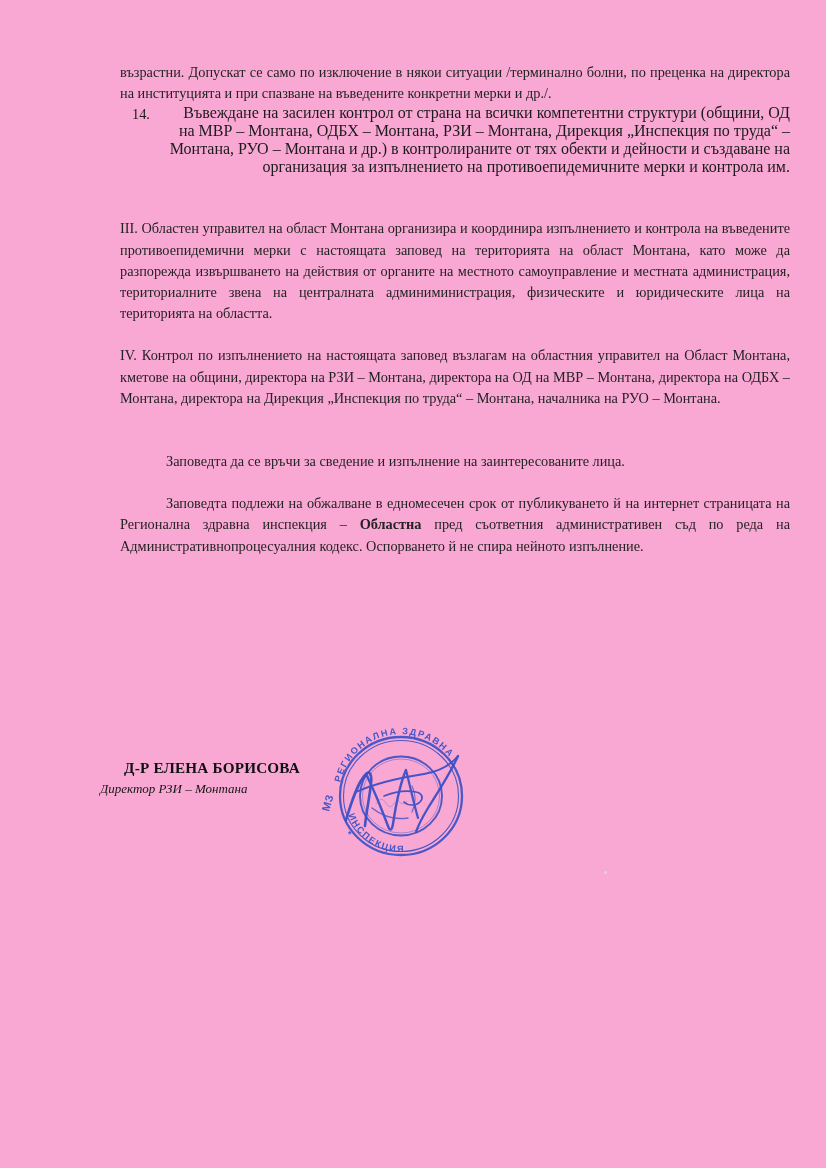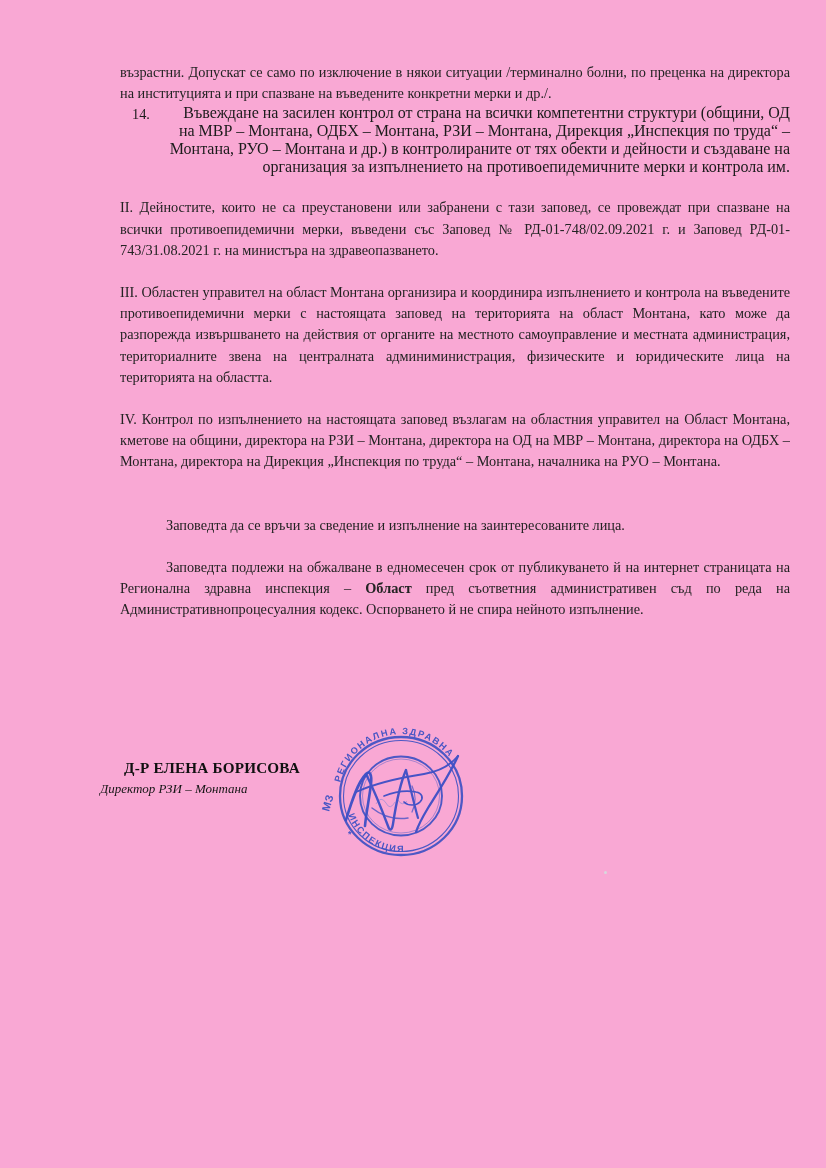--- a/index.html
+++ b/index.html
@@ -111,40 +111,39 @@
 
     <p class="para">възрастни. Допускат се само по изключение в някои ситуации /терминално болни, по преценка на директора на институцията и при спазване на въведените конкретни мерки и др./.</p>
 
     <div class="para list-item">
       <span class="marker">14.</span>
       <span class="item-text">Въвеждане на засилен контрол от страна на всички компетентни структури (общини, ОД на МВР – Монтана, ОДБХ – Монтана, РЗИ – Монтана, Дирекция „Инспекция по труда“ – Монтана, РУО – Монтана и др.) в контролираните от тях  обекти и дейности и създаване на организация за изпълнението на противоепидемичните мерки и контрола им.</span>
     </div>
 
     <div class="gap-md"></div>
 
-    <p class="para">II. Дейностите, които не са преустановени или забранени с тази заповед, се провеждат при спазване на всички противоепидемични мерки, въведени със Заповед № РД-01-748/02.09.2021 г. и Заповед РД-01-743/31.08.2021 г. на министъра на здравеопазването.</p>
 
     <div class="gap-md"></div>
 
     <p class="para">III. Областен управител на област Монтана организира и координира изпълнението и контрола на въведените противоепидемични мерки с настоящата заповед на територията на област Монтана, като може да разпорежда извършването на действия от органите на местното самоуправление и местната администрация, териториалните звена на централната админиминистрация, физическите и юридическите лица на територията на областта.</p>
 
     <div class="gap-md"></div>
 
     <p class="para">IV. Контрол по изпълнението на настоящата заповед възлагам на областния управител на Област Монтана, кметове на общини, директора на РЗИ – Монтана, директора на ОД на МВР – Монтана, директора на ОДБХ – Монтана, директора на Дирекция „Инспекция по труда“ – Монтана, началника на РУО – Монтана.</p>
 
     <div class="gap-md"></div>
 
 
     <div class="gap-md"></div>
 
     <p class="para indent-first">Заповедта да се връчи за сведение и изпълнение на заинтересованите лица.</p>
 
     <div class="gap-md"></div>
 
-    <p class="para indent-first"><span>Заповедта подлежи на обжалване в едномесечен срок от публикуването й на интернет страницата на Регионална здравна инспекция – </span><b class="bold">Област</b><span> пред съответния административен съд по реда на Административнопроцесуалния кодекс. Оспорването й не спира нейното изпълнение.</span></p>
+    <p class="para indent-first"><span>Заповедта подлежи на обжалване в едномесечен срок от публикуването й на интернет страницата на Регионална здравна инспекция – </span><b class="bold">Областна</b><span> пред съответния административен съд по реда на Административнопроцесуалния кодекс. Оспорването й не спира нейното изпълнение.</span></p>
 
   </div>
 
   <div id="sig-block">
     <div id="sig-name">Д-Р ЕЛЕНА БОРИСОВА</div>
     <div id="sig-title">Директор РЗИ – Монтана</div>
   </div>
 
   <div id="stamp">
     <svg viewBox="0 0 178 124" xmlns="http://www.w3.org/2000/svg">

